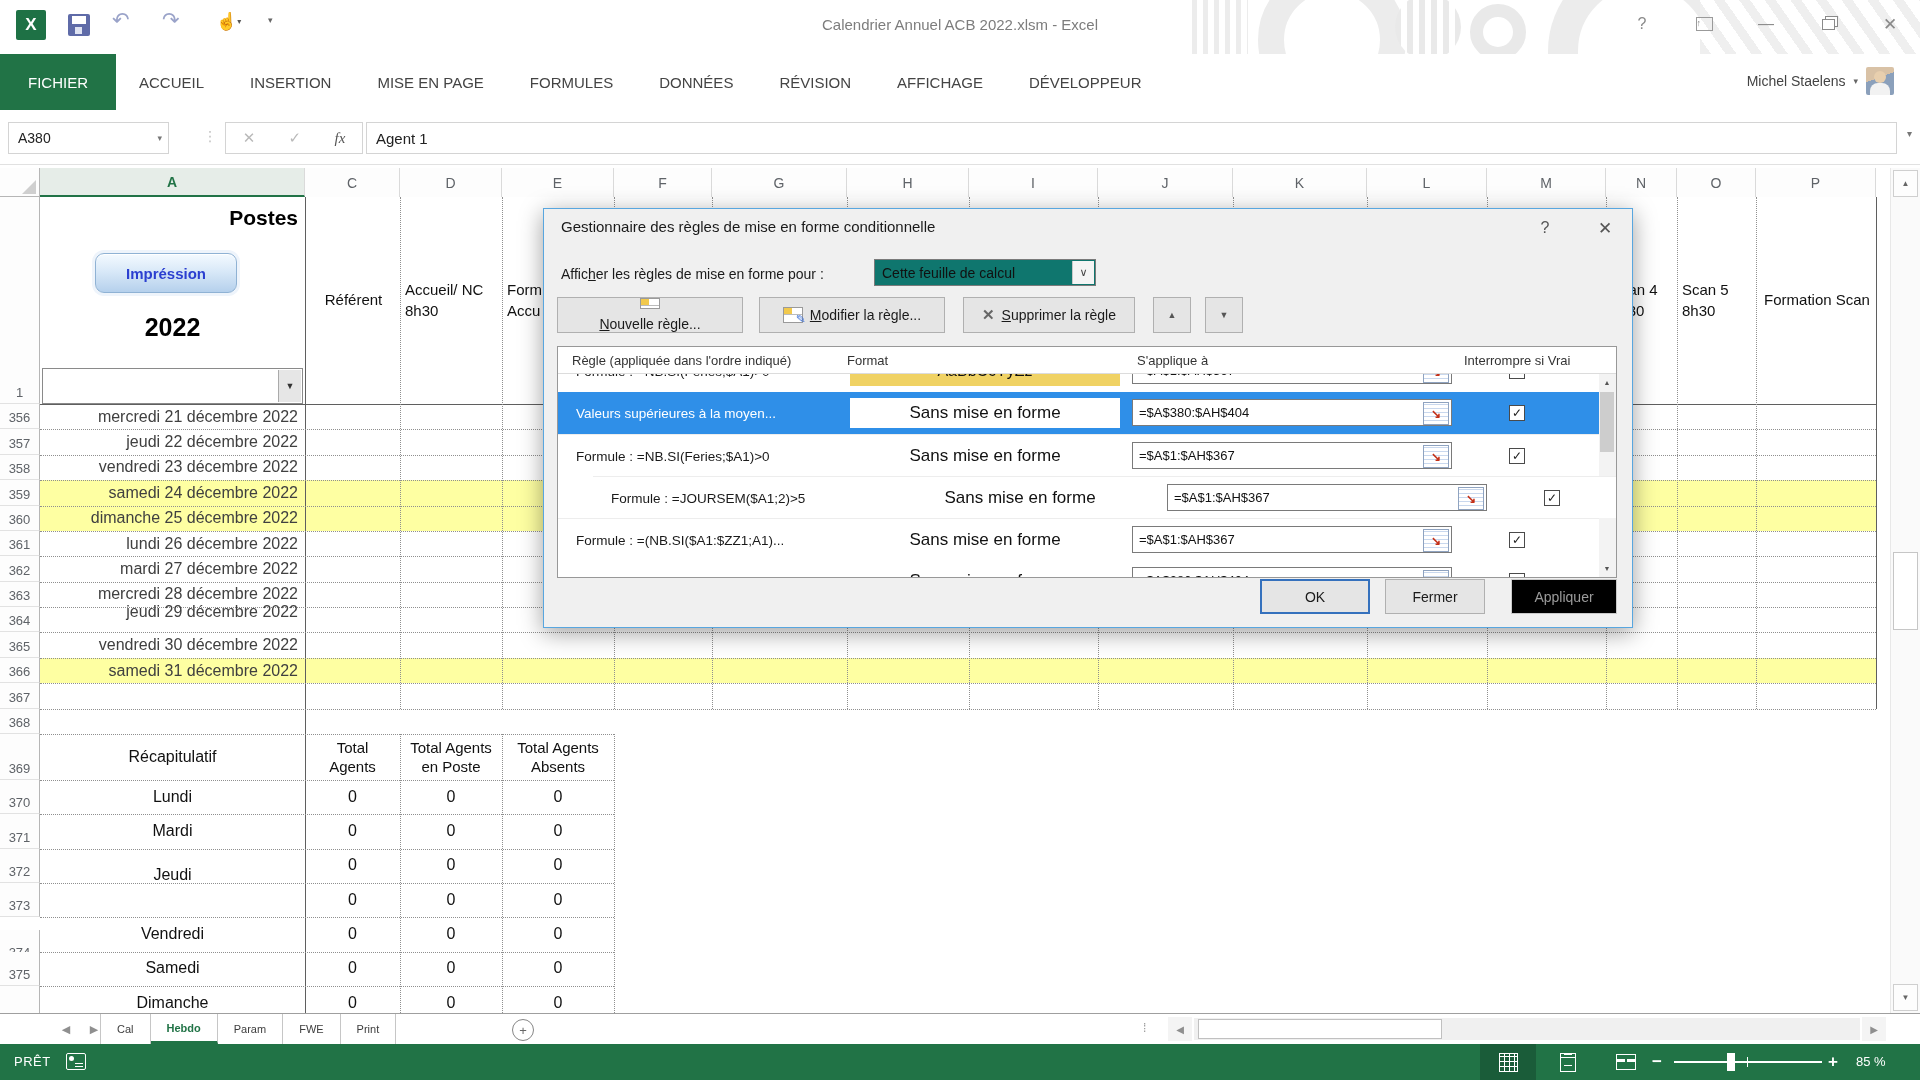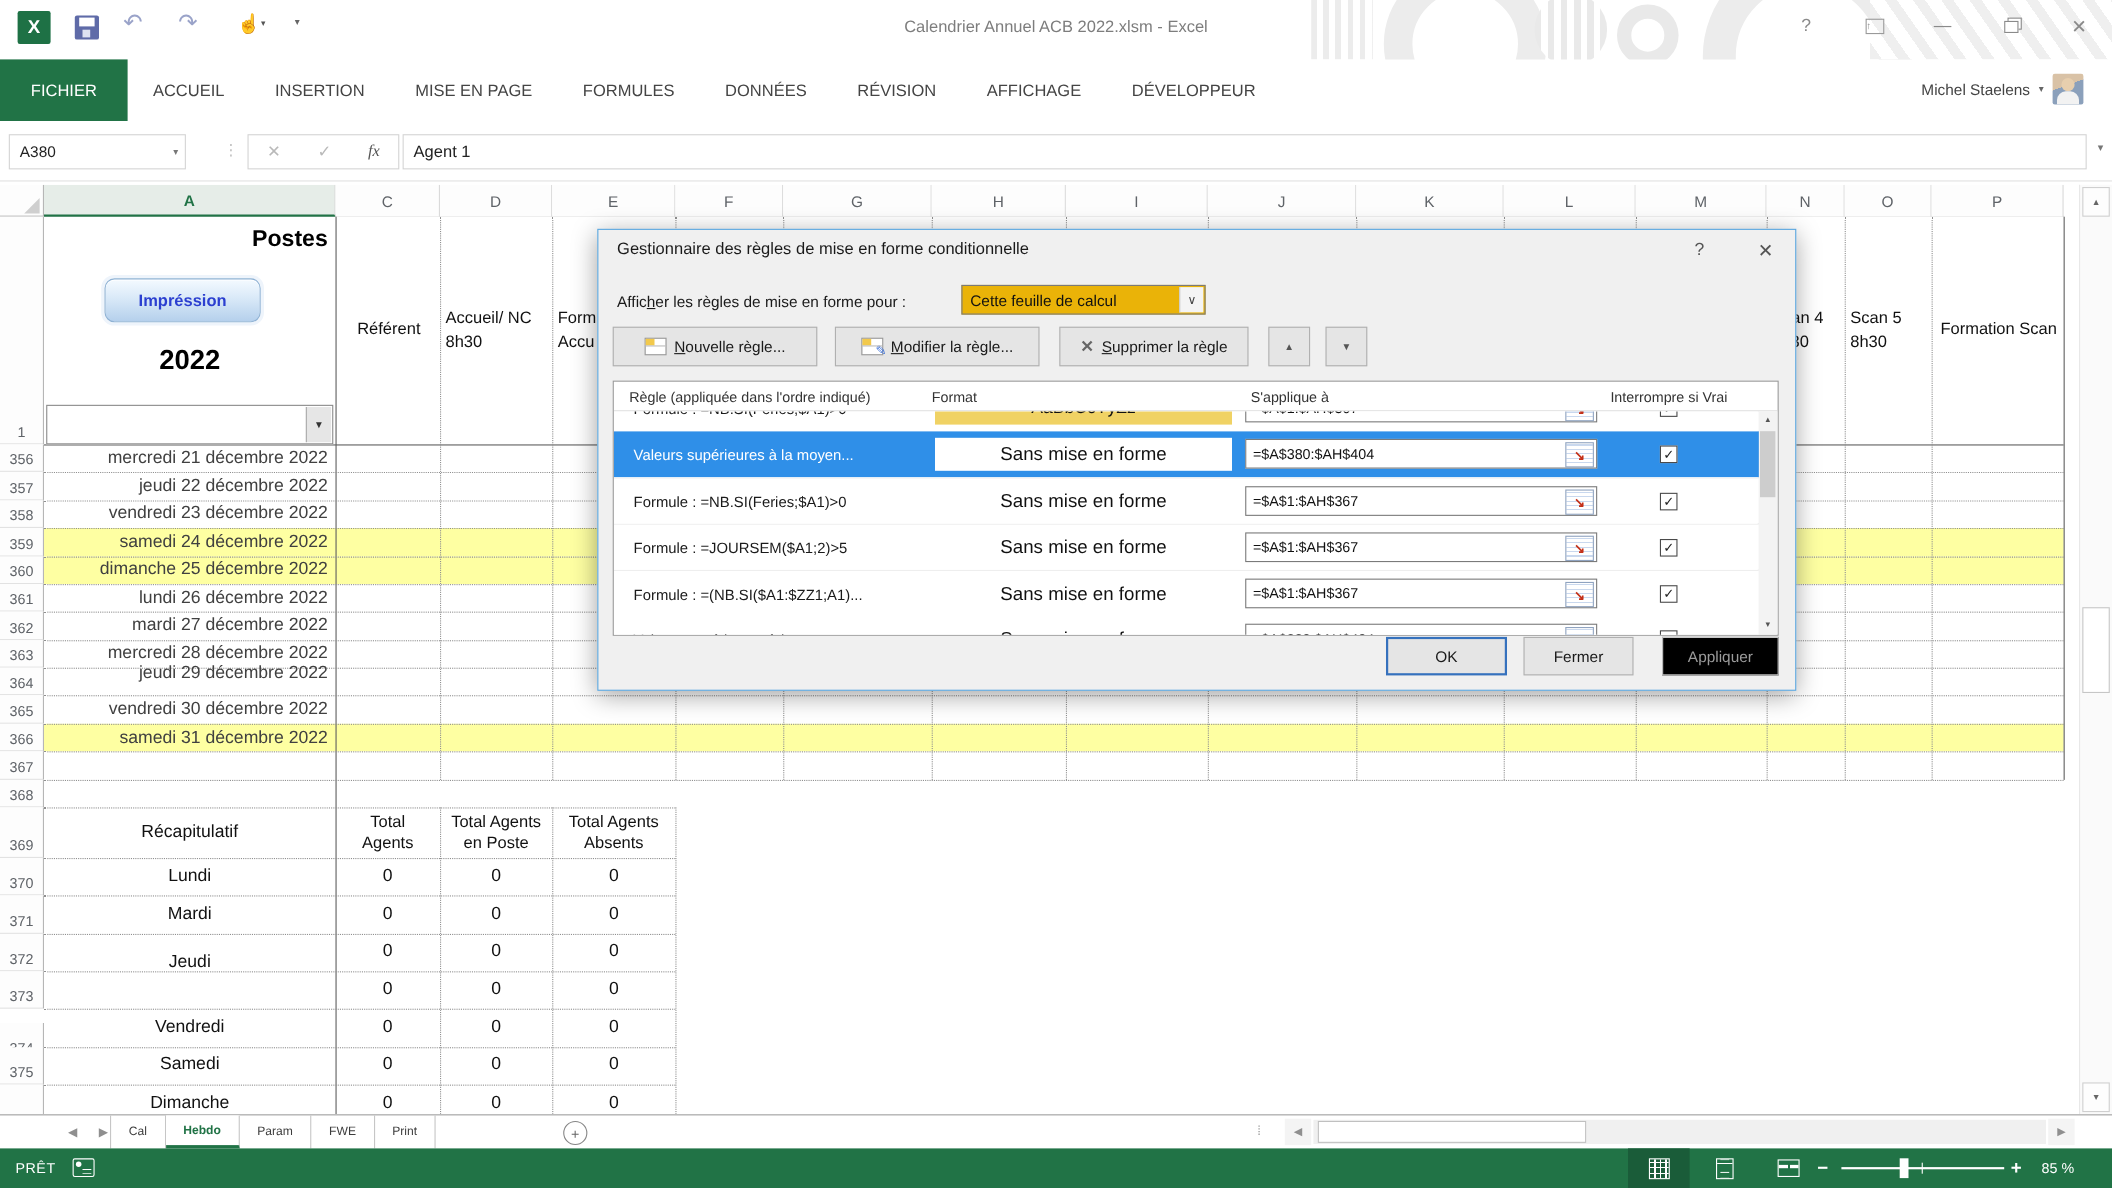--- a/index.html
+++ b/index.html
@@ -62,21 +62,21 @@
   
   #vscroll{position:absolute;left:1890px;top:168px;width:30px;height:845px;background:#fafafa;border-left:1px solid #e8e8e8;box-sizing:border-box;}
   .scrbtn{position:absolute;left:2px;width:25px;height:27px;background:#fdfdfd;border:1px solid #cfcfcf;box-sizing:border-box;display:flex;align-items:center;justify-content:center;font-size:8px;color:#666;}
   #vthumb{position:absolute;left:2px;top:384px;width:25px;height:78px;background:#fff;border:1px solid #c6c6c6;box-sizing:border-box;}
   
   #dlg{position:absolute;left:543px;top:208px;width:1090px;height:420px;background:#f0f0f0;border:1px solid #58a6df;box-shadow:0 5px 22px rgba(0,0,0,.38);z-index:30;box-sizing:border-box;}
   #dlg-title{position:absolute;left:17px;top:9px;font-size:15px;color:#1a1a1a;}
   .dlg-sys{position:absolute;top:8px;width:30px;height:22px;display:flex;align-items:center;justify-content:center;color:#555;font-size:16px;}
   #dlg-label{position:absolute;left:17px;top:57px;font-size:14px;color:#1a1a1a;}
   #dlg-label u{text-decoration:underline;}
-  #dlg-combo{position:absolute;left:330px;top:50px;width:222px;height:27px;background:#eab308;border:1px solid #7a7a7a;box-sizing:border-box;font-size:14px;color:#111;display:flex;align-items:center;padding-left:7px;}
+  #dlg-combo{position:absolute;left:330px;top:50px;width:222px;height:27px;background:#0f766e;border:1px solid #7a7a7a;box-sizing:border-box;font-size:14px;color:#111;display:flex;align-items:center;padding-left:7px;}
   #dlg-combo .arrow{position:absolute;right:1px;top:1px;bottom:1px;width:21px;background:#f4f4f4;border-left:1px solid #c8c8c8;display:flex;align-items:center;justify-content:center;font-size:11px;color:#444;}
   .dlg-btn{position:absolute;top:88px;height:36px;background:#e5e5e5;border:1px solid #b0b0b0;box-sizing:border-box;display:flex;align-items:center;justify-content:center;gap:7px;font-size:14px;color:#1a1a1a;}
   .dlg-btn u{text-decoration:underline;}
   .mini-table{width:18px;height:14px;border:1px solid #9a9a9a;background:linear-gradient(#fff,#fff);position:relative;}
   .mini-table::before{content:"";position:absolute;left:0;top:0;width:8px;height:6px;background:#f2c94c;}
   .mini-table::after{content:"";position:absolute;left:0;right:0;top:6px;border-top:1px solid #bbb;}
   .pencil{position:absolute;right:-4px;bottom:-4px;font-size:12px;color:#3a6fd8;}
   #list{position:absolute;left:13px;top:137px;width:1060px;height:232px;background:#fff;border:1px solid #989898;box-sizing:border-box;overflow:hidden;}
   .list-hdr{position:absolute;top:0;height:27px;font-size:13px;color:#333;display:flex;align-items:center;}
   #list-hdr-line{position:absolute;left:0;top:26px;width:1058px;border-top:1px solid #dcdcdc;}
@@ -358,21 +358,21 @@
 
   <div id="dlg">
     <div id="dlg-title">Gestionnaire des règles de mise en forme conditionnelle</div>
     <div class="dlg-sys" style="right:72px;">?</div>
     <div class="dlg-sys" style="right:12px;font-size:17px;">✕</div>
     <div id="dlg-label"><span>Affic</span><u>h</u><span>er les règles de mise en forme pour :</span></div>
     <div id="dlg-combo">
       <span>Cette feuille de calcul</span>
       <span class="arrow">∨</span>
     </div>
-    <div class="dlg-btn" style="left:13px;width:186px;">
+    <div class="dlg-btn" style="left:13px;width:186px;flex-direction:column;">
       <span class="mini-table"></span>
       <span><u>N</u><span>ouvelle règle...</span></span>
     </div>
     <div class="dlg-btn" style="left:215px;width:186px;">
       <span class="mini-table">
           <span class="pencil">✎</span>
         </span>
       <span><u>M</u><span>odifier la règle...</span></span>
     </div>
     <div class="dlg-btn" style="left:419px;width:172px;">
@@ -414,21 +414,21 @@
           </div>
         </div>
         <div class="rowclip" style="top: 87px; height: 42px;">
           <div class="dlg-row" style="top: 0px; border-top: 1px solid rgb(237, 237, 237);">
             <div class="rule-txt">Formule : =NB.SI(Feries;$A1)&gt;0</div>
             <div class="fmt-box none">Sans mise en forme</div>
             <div class="range-input">=$A$1:$AH$367<div class="picker">↘</div></div>
             <div class="chk">✓</div>
           </div>
         </div>
-        <div class="rowclip" style="top: 129px; height: 42px;">
+        <div class="rowclip" style="top: 129px; height: 42px; margin-left: 35px;">
           <div class="dlg-row" style="top: 0px; border-top: 1px solid rgb(237, 237, 237);">
             <div class="rule-txt">Formule : =JOURSEM($A1;2)&gt;5</div>
             <div class="fmt-box none">Sans mise en forme</div>
             <div class="range-input">=$A$1:$AH$367<div class="picker">↘</div></div>
             <div class="chk">✓</div>
           </div>
         </div>
         <div class="rowclip" style="top: 171px; height: 42px;">
           <div class="dlg-row" style="top: 0px; border-top: 1px solid rgb(237, 237, 237);">
             <div class="rule-txt">Formule : =(NB.SI($A1:$ZZ1;A1)...</div>

